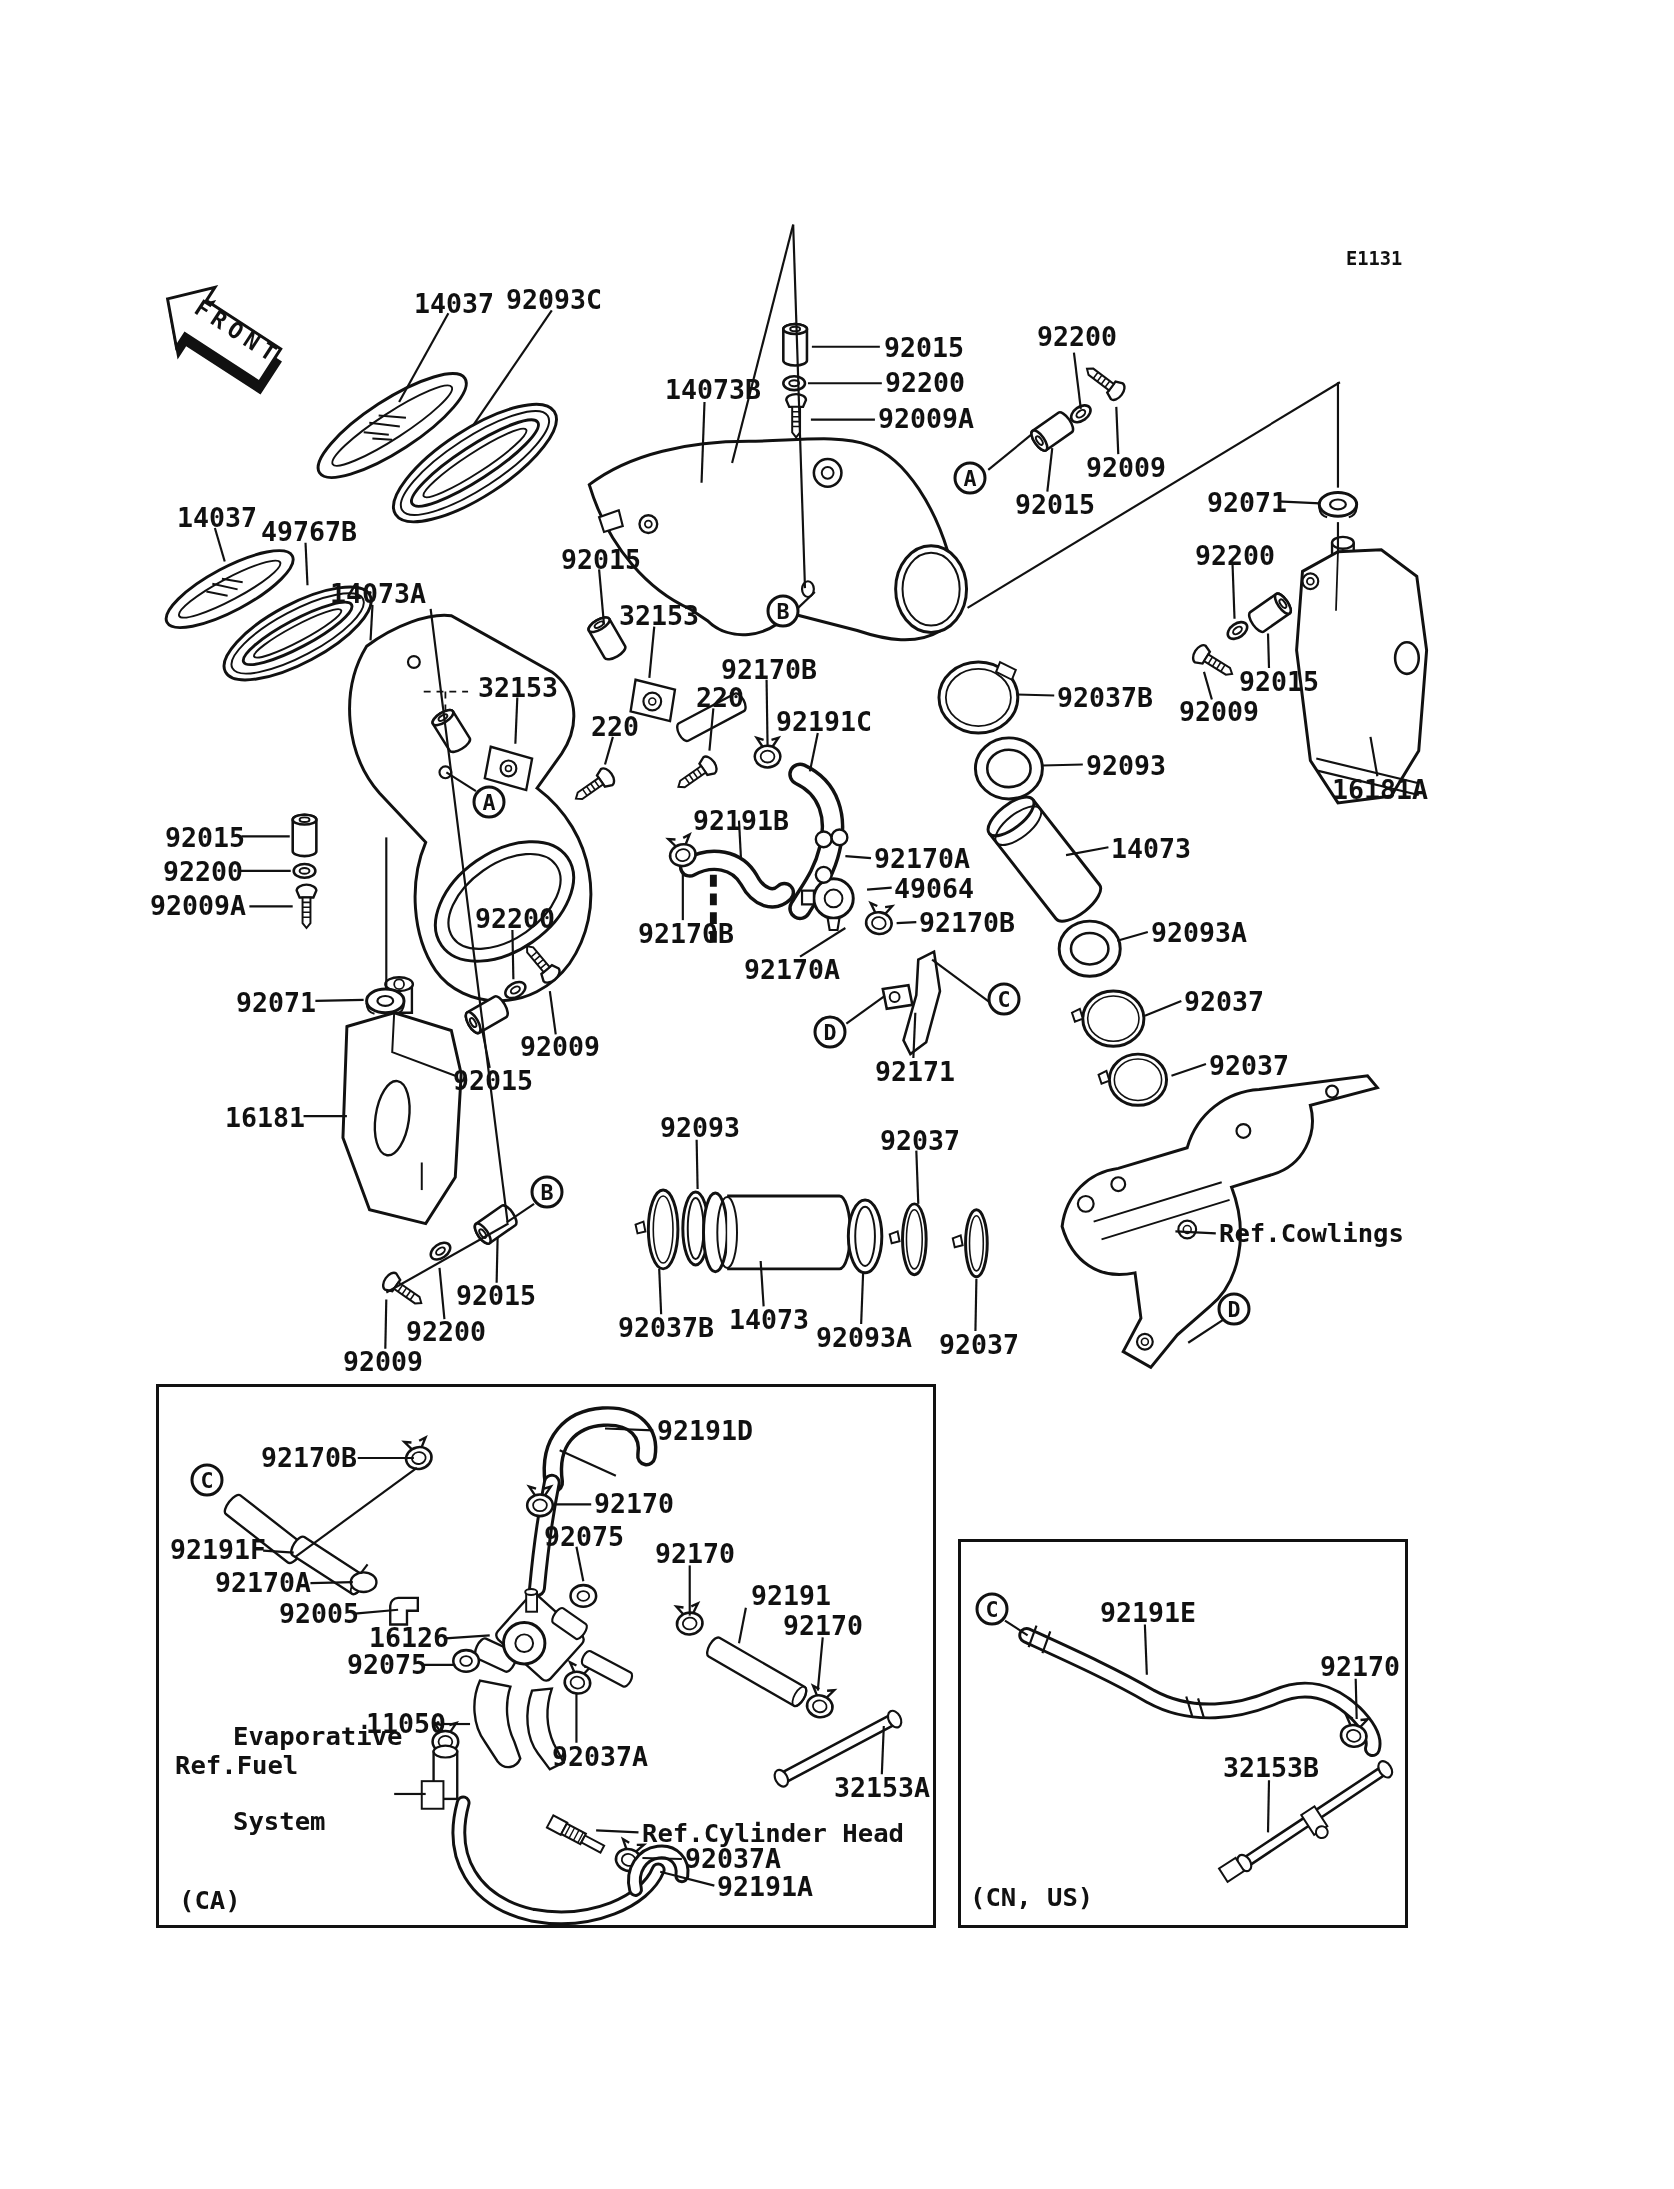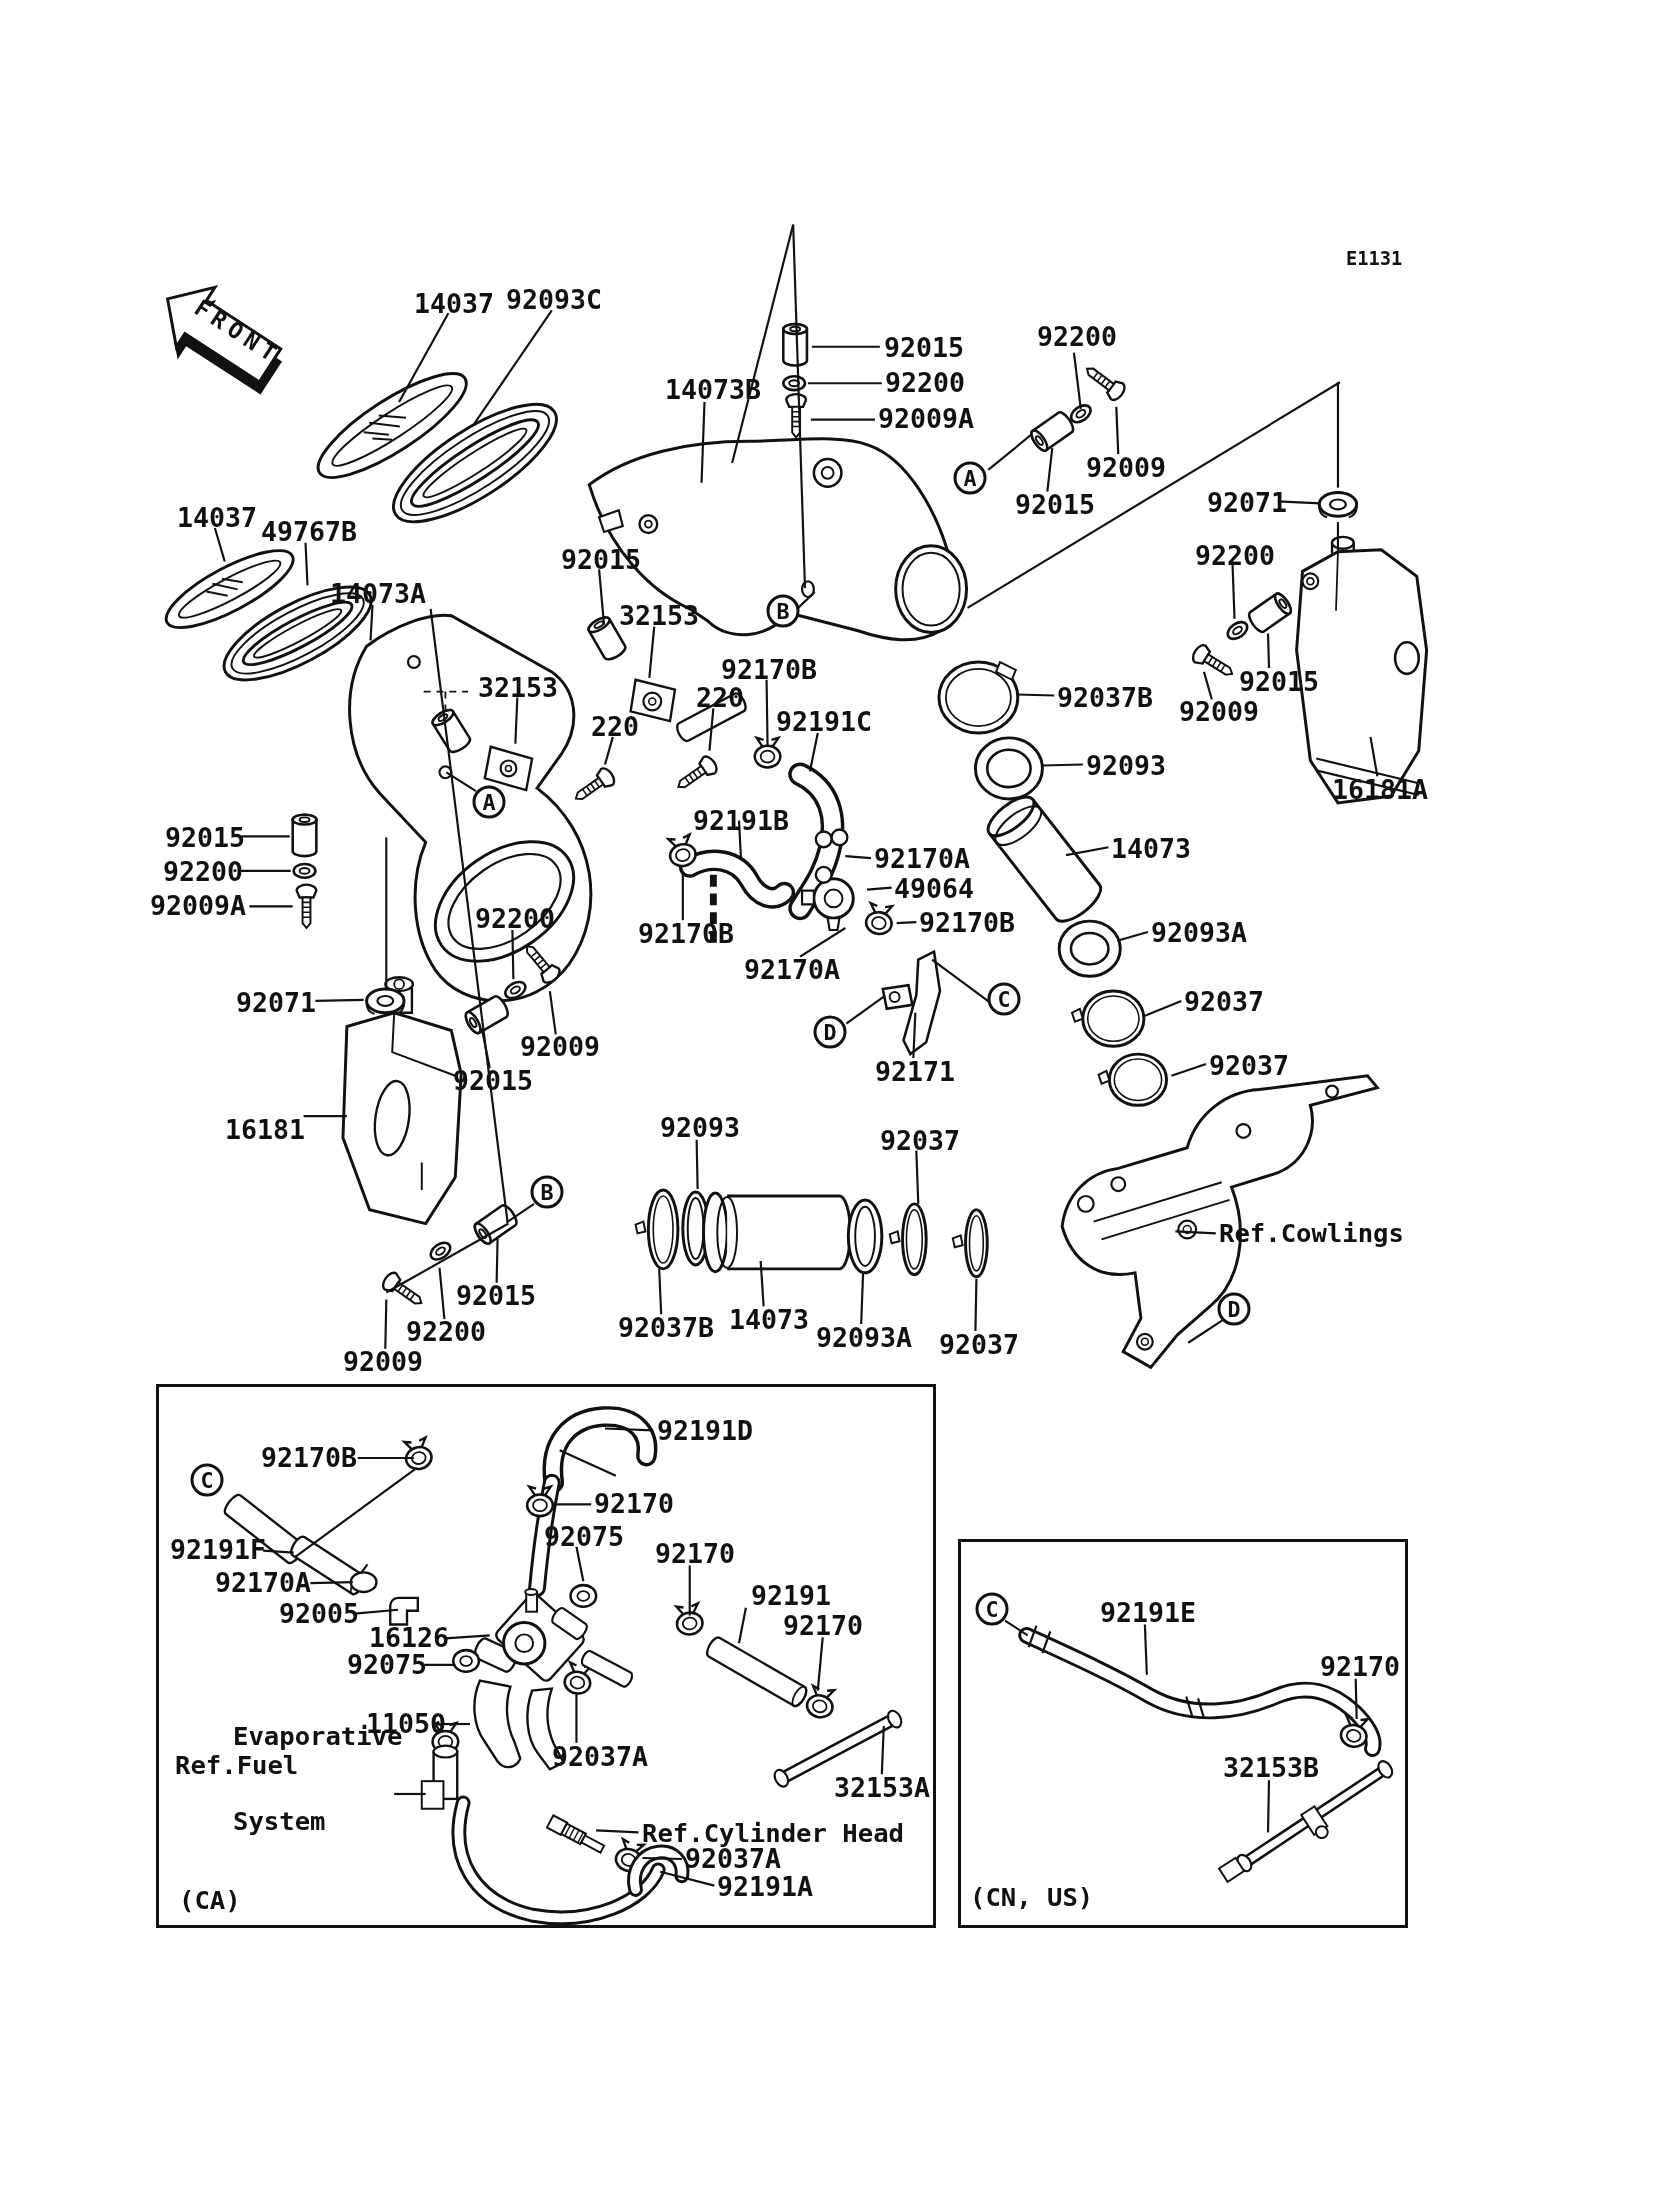--- a/index.html
+++ b/index.html
@@ -524,21 +524,21 @@
       <div class="plabel" style="left: 660px; top: 1115px;">92093</div>
       <div class="plabel" style="left: 880px; top: 1128px;">92037</div>
       <div class="plabel" style="left: 618px; top: 1315px;">92037B</div>
       <div class="plabel" style="left: 729px; top: 1307px;">14073</div>
       <div class="plabel" style="left: 816px; top: 1325px;">92093A</div>
       <div class="plabel" style="left: 939px; top: 1332px;">92037</div>
       <div class="plabel" style="left: 165px; top: 825px;">92015</div>
       <div class="plabel" style="left: 163px; top: 859px;">92200</div>
       <div class="plabel" style="left: 150px; top: 893px;">92009A</div>
       <div class="plabel" style="left: 236px; top: 990px;">92071</div>
-      <div class="plabel" style="left: 225px; top: 1105px; margin-top: 12px;">16181</div>
+      <div class="plabel" style="left: 225px; top: 1105px;">16181</div>
       <div class="plabel" style="left: 475px; top: 906px;">92200</div>
       <div class="plabel" style="left: 520px; top: 1034px;">92009</div>
       <div class="plabel" style="left: 453px; top: 1068px;">92015</div>
       <div class="plabel" style="left: 456px; top: 1283px;">92015</div>
       <div class="plabel" style="left: 406px; top: 1319px;">92200</div>
       <div class="plabel" style="left: 343px; top: 1349px;">92009</div>
       <div class="plabel" style="left: 261px; top: 1445px;">92170B</div>
       <div class="plabel" style="left: 657px; top: 1418px;">92191D</div>
       <div class="plabel" style="left: 594px; top: 1491px;">92170</div>
       <div class="plabel" style="left: 544px; top: 1524px;">92075</div>

